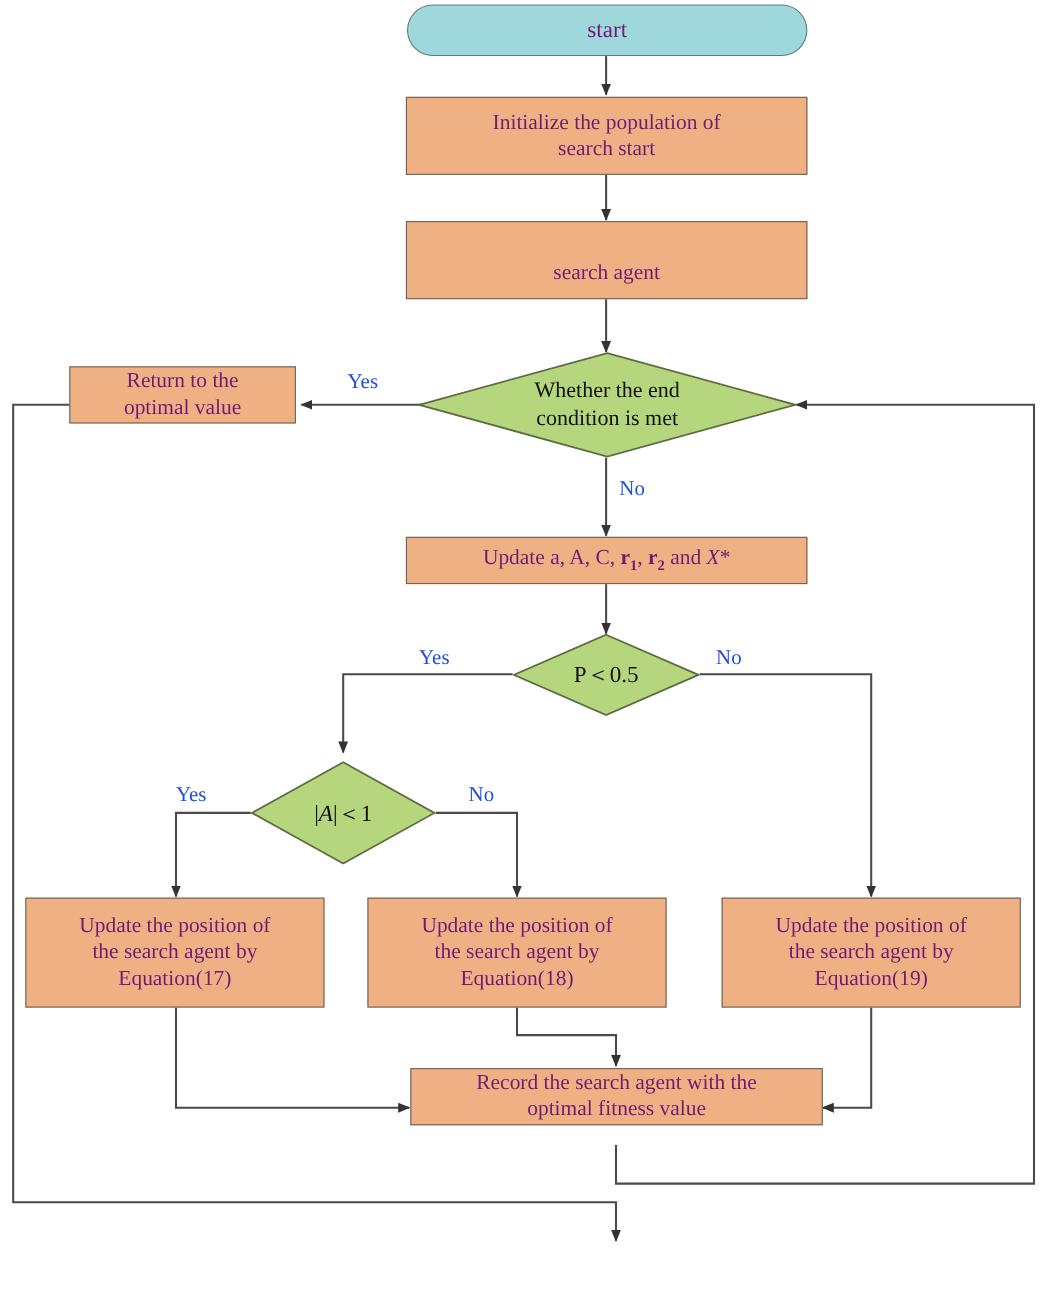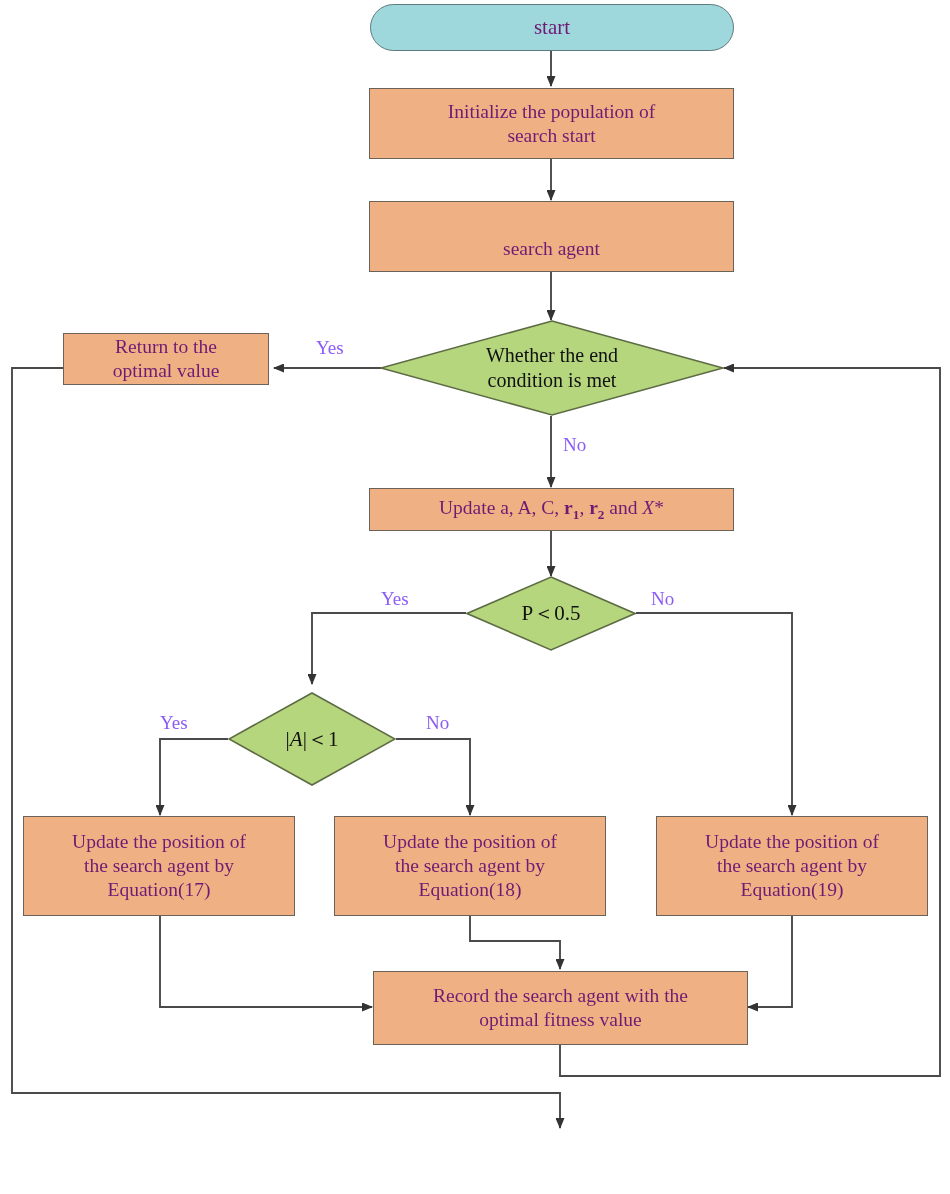--- a/index.html
+++ b/index.html
@@ -9,21 +9,21 @@
 
   .node{position:absolute;box-sizing:border-box;display:flex;align-items:center;
         justify-content:center;text-align:center;color:#701a75;line-height:1.22;}
 
   .proc{background:#efb183;border:1.6px solid #6b6259;font-size:19.5px;}
   .term{background:#9fd8dc;border:1.6px solid #5d7b7e;border-radius:26px;font-size:21px;}
   .dec-wrap{position:absolute;display:flex;align-items:center;justify-content:center;}
   .dec-wrap svg.dia{position:absolute;left:0;top:0;}
   .dec-label{position:relative;z-index:2;text-align:center;font-size:20px;color:#111;line-height:1.25;}
 
-  .edge-label{position:absolute;font-size:19px;color:#8b5cf6;}
+  .edge-label{position:absolute;font-size:19px;color:#1d4ed8;}
   .it{font-style:italic;}
   .bf{font-weight:bold;}
   sub{font-size:.68em;}
 </style>
 </head>
 <body>
 
 <div id="canvas">
 
   <svg class="wires" viewBox="0 0 950 1194" xmlns="http://www.w3.org/2000/svg">
@@ -163,21 +163,21 @@
   </div>
 
   <div class="node proc" style="left:656px;top:816px;width:272px;height:100px;">
     <span>
       <span>Update the position of</span><br>
       <span>the search agent by</span><br>
       <span>Equation(19)</span>
     </span>
   </div>
 
-  <div class="node proc" style="left:373px;top:971px;width:375px;height:74px;">
+  <div class="node proc" style="left:373px;top:971px;width:375px;height:52px;">
     <span>
       <span>Record the search agent with the</span><br>
       <span>optimal fitness value</span>
     </span>
   </div>
 
 
 </div>
 
 </body></html>

